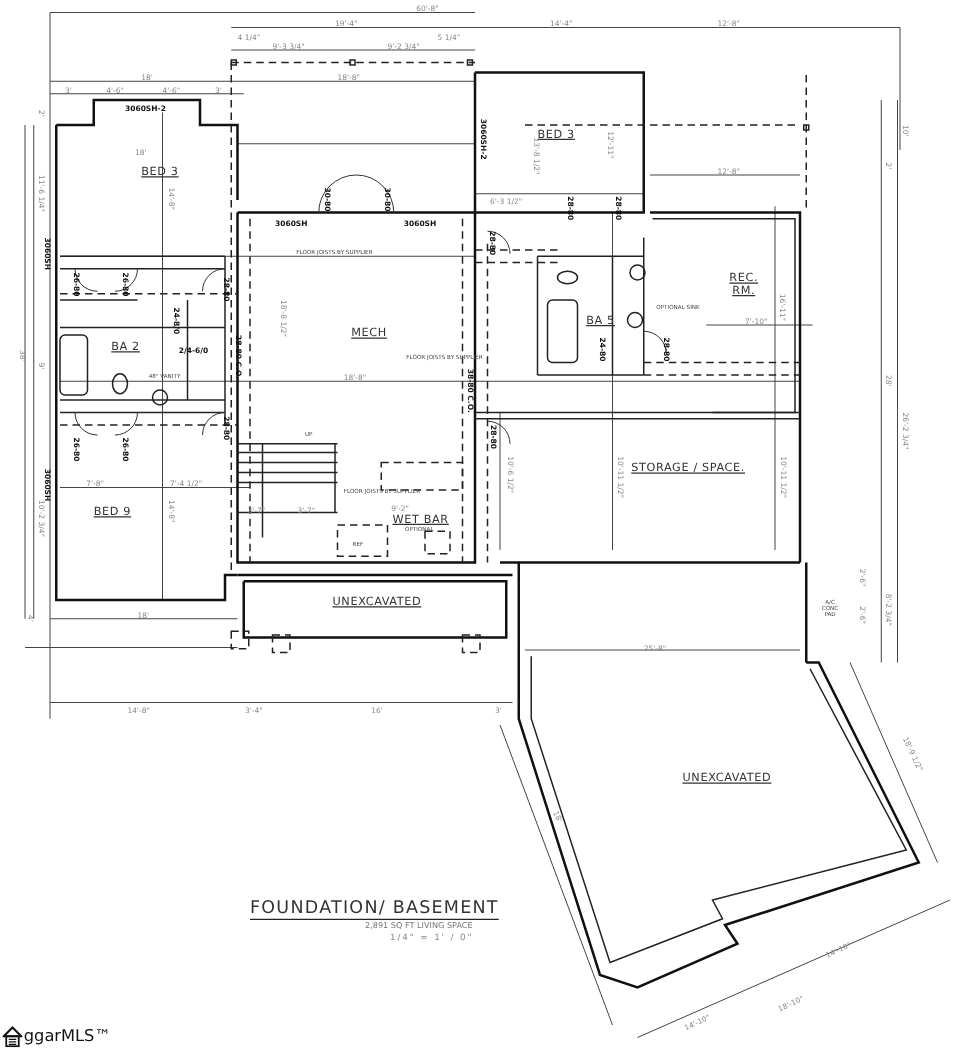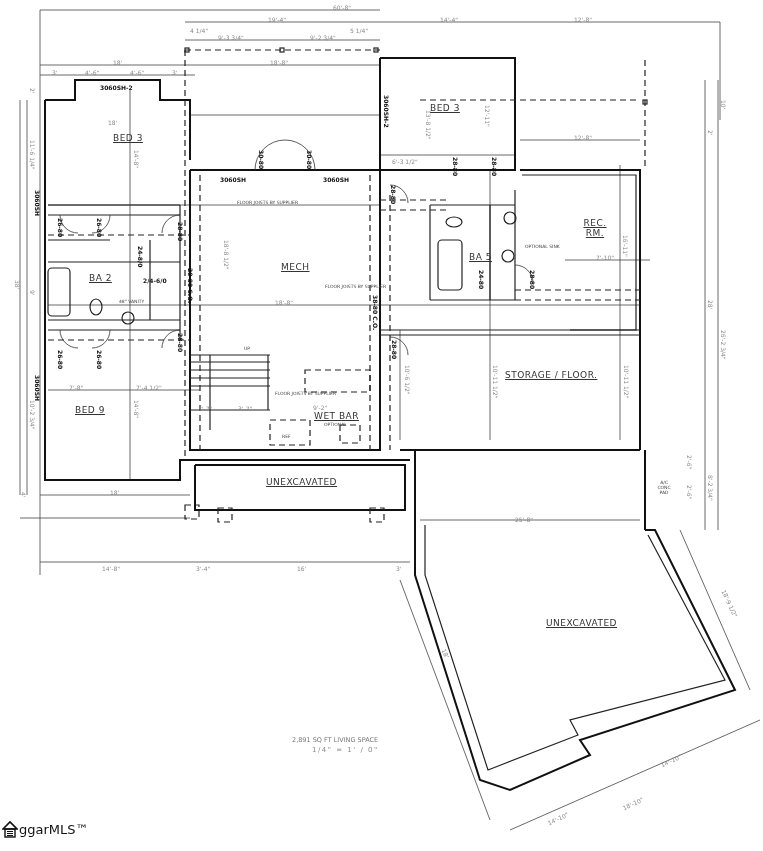--- a/index.html
+++ b/index.html
@@ -163,21 +163,21 @@
     </g>
   </svg>
 
   <div class="room" style="left:113px;top:133px;">BED 3</div>
   <div class="room" style="left:430px;top:103px;text-decoration:underline;">BED 3</div>
   <div class="room" style="left:75px;top:405px;">BED 9</div>
   <div class="room" style="left:89px;top:273px;">BA 2</div>
   <div class="room" style="left:469px;top:252px;">BA 5</div>
   <div class="room" style="left:281px;top:262px;">MECH</div>
   <div class="room" style="left:580px;top:218px;width:30px;white-space:normal;text-align:center;">REC. RM.</div>
-  <div class="room" style="left:505px;top:370px;">STORAGE / FLOOR.</div>
+  <div class="room" style="left:505px;top:370px;">STORAGE / SPACE.</div>
   <div class="room" style="left:314px;top:411px;">WET BAR</div>
   <div class="note" style="left:324px;top:422px;">OPTIONAL</div>
   <div class="room" style="left:266px;top:477px;">UNEXCAVATED</div>
   <div class="room" style="left:546px;top:618px;">UNEXCAVATED</div>
 
   <div class="door" style="left:100px;top:84px;">3060SH-2</div>
   <div class="door vert" style="left:34px;top:190px;">3060SH</div>
   <div class="door vert" style="left:34px;top:375px;">3060SH</div>
   <div class="door vert" style="left:383px;top:95px;">3060SH-2</div>
   <div class="door" style="left:220px;top:176px;">3060SH</div>
@@ -261,20 +261,21 @@
   <div class="dimt" style="left:515px;top:516px;">25'-8"</div>
   <div class="dimt" style="left:110px;top:489px;">18'</div>
   <div class="dimt" style="left:715px;top:600px;transform:rotate(65deg);">18'-9 1/2"</div>
   <div class="dimt" style="left:660px;top:757px;transform:rotate(-25deg);">14'-10"</div>
   <div class="dimt" style="left:622px;top:800px;transform:rotate(-25deg);">18'-10"</div>
   <div class="dimt" style="left:547px;top:815px;transform:rotate(-25deg);">14'-10"</div>
   <div class="dimt" style="left:441px;top:650px;transform:rotate(65deg);">18'</div>
   <div class="dimt vert" style="left:686px;top:455px;">2'-6"</div>
   <div class="dimt vert" style="left:686px;top:485px;">2'-6"</div>
 
+  <div id="title">FOUNDATION/ BASEMENT</div>
   <div id="subtitle">2,891 SQ FT LIVING SPACE</div>
   <div id="scale">1/4" = 1' / 0"</div>
 
   <div id="logo">
     <span class="house">
       <svg width="16" height="18" viewBox="0 0 16 18">
         <polygon points="1,9 8,2 15,9" fill="none" stroke="#111" stroke-width="1.6"></polygon>
         <rect x="3" y="9" width="10" height="8" fill="none" stroke="#111" stroke-width="1.4"></rect>
         <line x1="5" y1="11.5" x2="11" y2="11.5" stroke="#111" stroke-width="1"></line>
         <line x1="5" y1="13.5" x2="11" y2="13.5" stroke="#111" stroke-width="1"></line>

